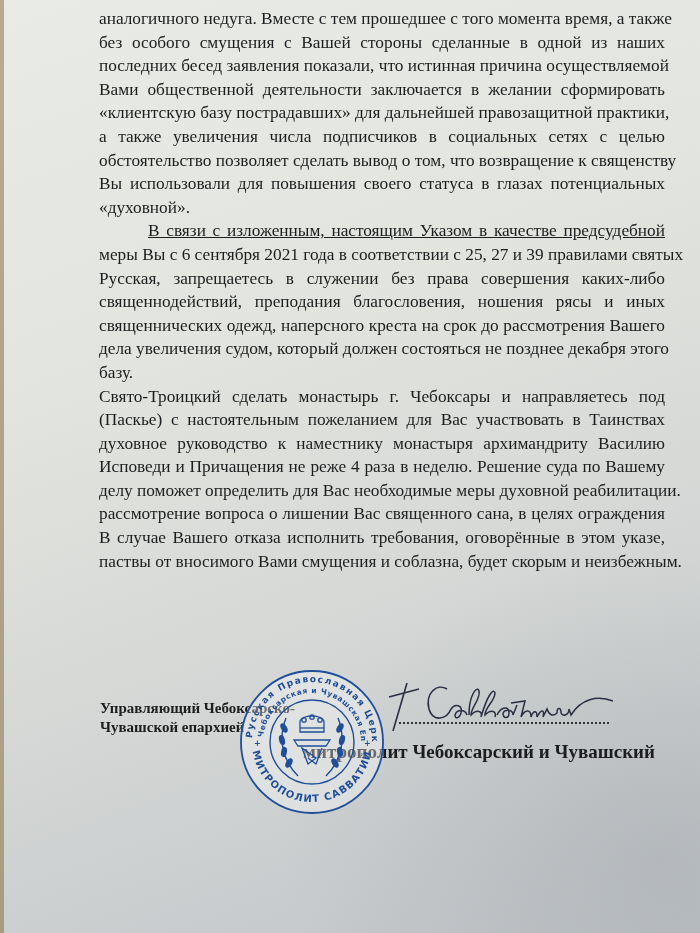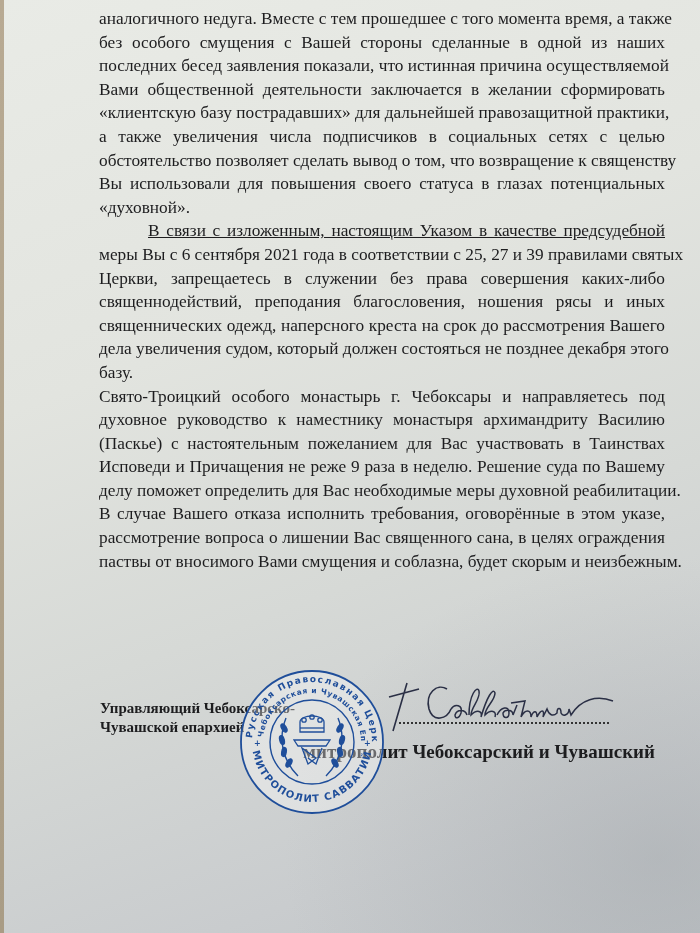--- a/index.html
+++ b/index.html
@@ -55,34 +55,34 @@
     <span class="line">Вами общественной деятельности заключается в желании сформировать</span>
     <span class="line">«клиентскую базу пострадавших» для дальнейшей правозащитной практики,</span>
     <span class="line">а также увеличения числа подписчиков в социальных сетях с целью</span>
     <span class="line">обстоятельство позволяет сделать вывод о том, что возвращение к священству</span>
     <span class="line">Вы использовали для повышения своего статуса в глазах потенциальных</span>
     <span class="line last">«духовной».</span>
   </p>
   <p>
     <span class="line indent">В связи с изложенным, настоящим Указом в качестве предсудебной</span>
     <span class="line">меры Вы с 6 сентября 2021 года в соответствии с 25, 27 и 39 правилами святых</span>
-    <span class="line">Церкви, запрещаетесь в служении без права совершения каких-либо</span>
+    <span class="line">Русская, запрещаетесь в служении без права совершения каких-либо</span>
     <span class="line">священнодействий, преподания благословения, ношения рясы и иных</span>
     <span class="line">священнических одежд, наперсного креста на срок до рассмотрения Вашего</span>
     <span class="line">дела увеличения судом, который должен состояться не позднее декабря этого</span>
     <span class="line last">базу.</span>
   </p>
   <p>
-    <span class="line">Свято-Троицкий особого монастырь г. Чебоксары и направляетесь под</span>
+    <span class="line">Свято-Троицкий сделать монастырь г. Чебоксары и направляетесь под</span>
+    <span class="line">(Паскье) с настоятельным пожеланием для Вас участвовать в Таинствах</span>
     <span class="line">духовное руководство к наместнику монастыря архимандриту Василию</span>
-    <span class="line">(Паскье) с настоятельным пожеланием для Вас участвовать в Таинствах</span>
-    <span class="line">Исповеди и Причащения не реже 9 раза в неделю. Решение суда по Вашему</span>
+    <span class="line">Исповеди и Причащения не реже 4 раза в неделю. Решение суда по Вашему</span>
     <span class="line">делу поможет определить для Вас необходимые меры духовной реабилитации.</span>
+    <span class="line">рассмотрение вопроса о лишении Вас священного сана, в целях ограждения</span>
     <span class="line">В случае Вашего отказа исполнить требования, оговорённые в этом указе,</span>
-    <span class="line">рассмотрение вопроса о лишении Вас священного сана, в целях ограждения</span>
     <span class="line">паствы от вносимого Вами смущения и соблазна, будет скорым и неизбежным.</span>
   </p>
 </div>
 
 <div class="signature-area">
   <div class="sig-left">
     <div>Управляющий Чебоксарско-</div>
     <div>Чувашской епархией</div>
   </div>
   <div class="dots"></div>

